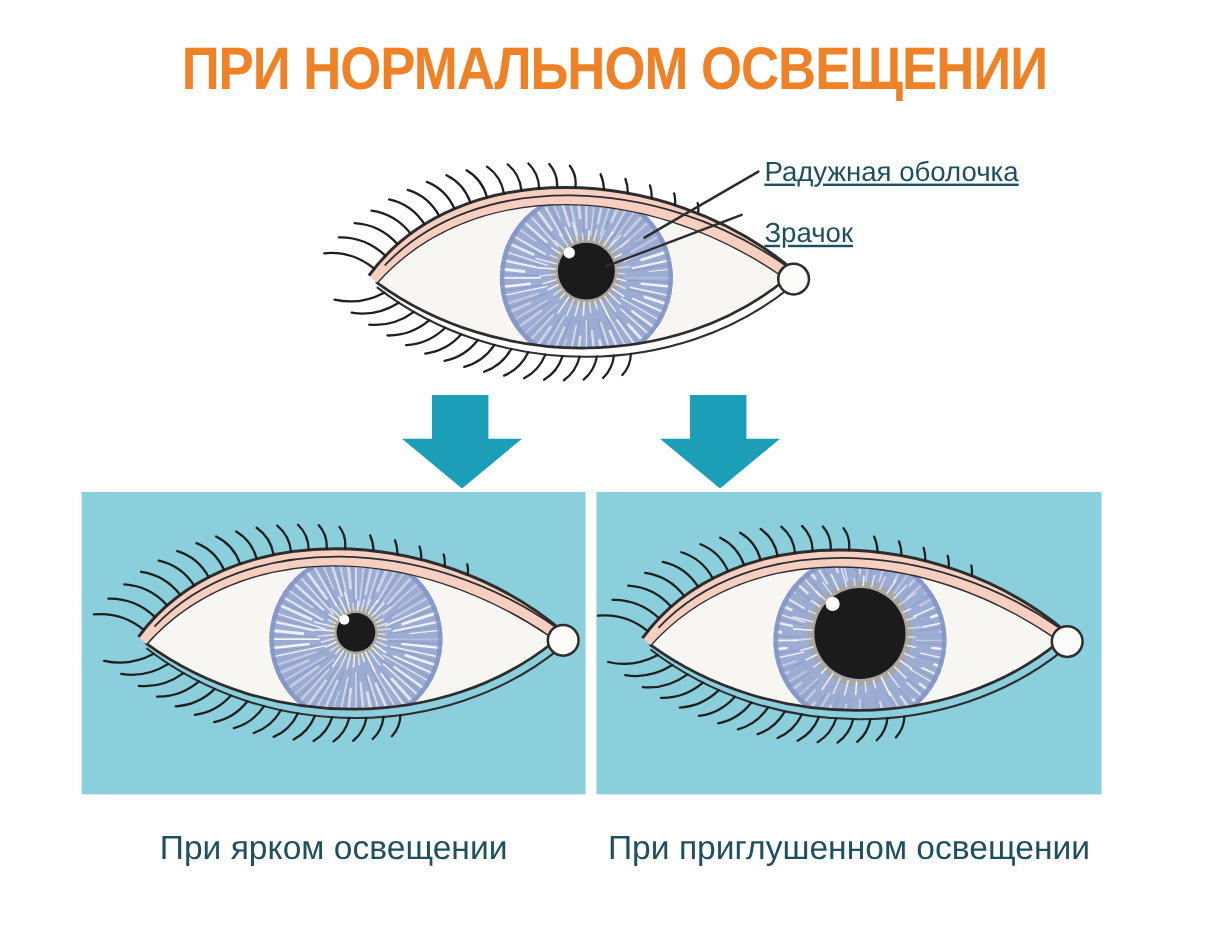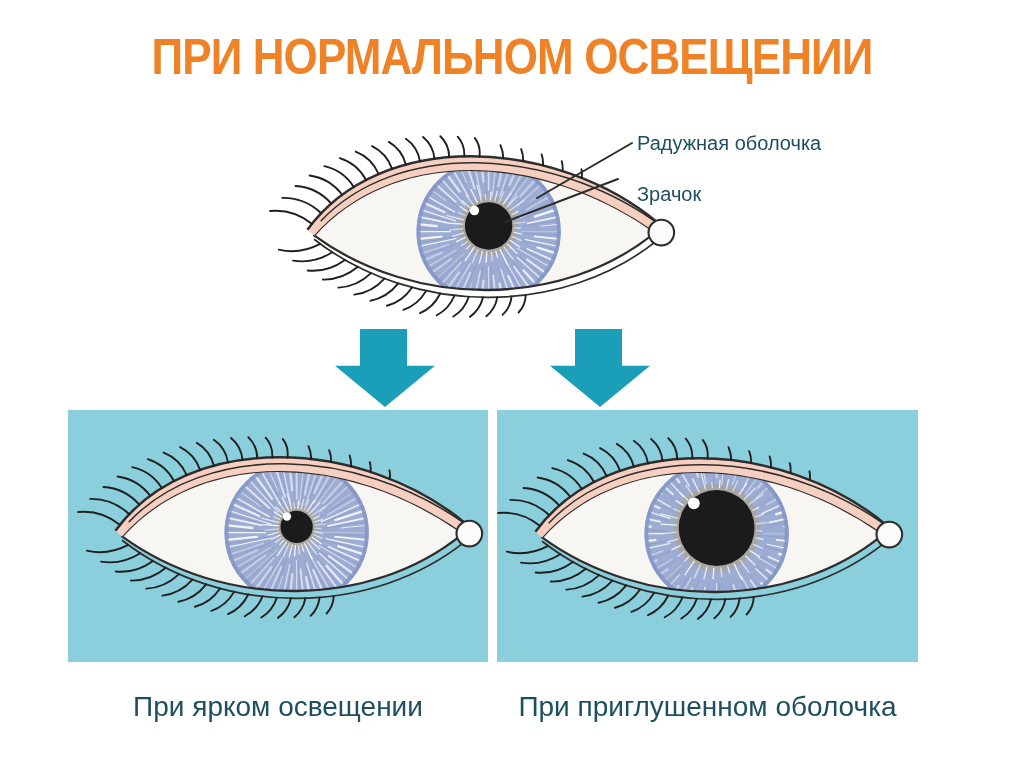--- a/index.html
+++ b/index.html
@@ -25,22 +25,23 @@
     white-space:nowrap;
   }
 
   .eye{position:absolute;width:427px;height:238px;z-index:1;}
   .eye svg{display:block;width:427px;height:238px;}
   #eye-normal{left:259px;top:106px;}
 
   .ann-lines{position:absolute;left:0;top:0;z-index:2;pointer-events:none;}
   .ann-label{
     position:absolute;left:637px;z-index:3;
-    font-size:20px;line-height:32px;color:var(--label-teal,#1d4f60);
+    font-size:23px;line-height:32px;color:var(--label-teal,#1d4f60);
     white-space:nowrap;
+    text-decoration:underline;
   }
   #label-iris{top:127px;}
   #label-pupil{top:178px;}
 
   .down-arrow{
     position:absolute;top:329px;width:100px;height:78px;
     background:var(--arrow-teal,#1b9fb8);
     clip-path:polygon(25% 0,72% 0,72% 47%,100% 47%,50% 100%,0 47%,25% 47%);
   }
   #arrow-left{left:335px;}
@@ -534,15 +535,15 @@
       <path d="M45,121 C125,36 285,42 397,121" fill="none" stroke="#2d2d2d" stroke-width="1.6"></path>
       <path d="M38,140 C145,223 302,220 400,141" fill="none" stroke="#2d2d2d" stroke-width="1.8"></path>
       <circle cx="404" cy="133" r="13.5" fill="#fbfbf9" stroke="#2d2d2d" stroke-width="2.2"></circle>
       <path d="M35.7,123.8 Q16.1,107.9 -8.2,110.3 M45.6,112.6 Q28.0,95.9 4.6,96.4 M56.2,102.4 Q40.8,85.2 18.5,83.9 M67.7,93.1 Q54.3,75.7 33.3,72.8 M79.9,84.9 Q68.6,67.3 48.8,63.0 M92.8,77.6 Q83.4,60.2 65.1,54.6 M106.2,71.3 Q98.7,54.2 81.9,47.6 M120.3,65.9 Q114.5,49.3 99.2,41.8 M134.8,61.4 Q130.6,45.5 116.8,37.4 M149.7,57.9 Q147.0,42.7 134.8,34.2 M165.0,55.3 Q163.6,41.0 152.9,32.2 M180.5,53.5 Q180.3,40.3 171.1,31.5 M196.3,52.7 Q197.1,40.6 189.4,31.9 M212.3,52.8 Q213.9,41.9 207.5,33.4 M237.5,54.6 Q237.2,46.9 234.5,40.9 M258.4,57.6 Q258.5,50.6 256.3,45.1 M279.3,62.2 Q279.6,55.8 277.9,50.7 M299.9,68.1 Q300.4,62.4 299.1,57.8 M320.1,75.3 Q320.8,70.4 319.8,66.3 " fill="none" stroke="#1f1f1f" stroke-width="2" stroke-linecap="round"></path>
       <path d="M44.5,144.9 Q23.1,156.2 0.9,151.0 M57.3,153.7 Q37.5,166.1 15.9,162.5 M70.6,161.8 Q52.4,175.0 31.3,173.0 M84.2,169.1 Q67.6,183.0 47.3,182.5 M98.1,175.7 Q83.2,190.0 63.7,191.0 M112.2,181.5 Q99.0,196.2 80.5,198.4 M126.7,186.5 Q115.0,201.4 97.5,204.8 M141.3,190.8 Q131.2,205.8 114.8,210.1 M156.1,194.4 Q147.5,209.2 132.2,214.4 M171.0,197.2 Q163.9,211.8 149.7,217.8 M186.0,199.3 Q180.2,213.5 167.3,220.1 M201.1,200.6 Q196.6,214.4 184.8,221.4 M216.1,201.2 Q212.8,214.4 202.3,221.8 M231.2,201.1 Q229.0,213.7 219.6,221.2 M246.2,200.2 Q244.9,212.1 236.7,219.7 M261.1,198.7 Q260.7,209.7 253.6,217.2 " fill="none" stroke="#1f1f1f" stroke-width="2" stroke-linecap="round"></path>
     </svg>
       </div>
   </div>
 
   <div class="caption" id="caption-bright">При ярком освещении</div>
-  <div class="caption" id="caption-dim">При приглушенном оболочка</div>
+  <div class="caption" id="caption-dim">При приглушенном освещении</div>
 
 </div>
 
 </body></html>

